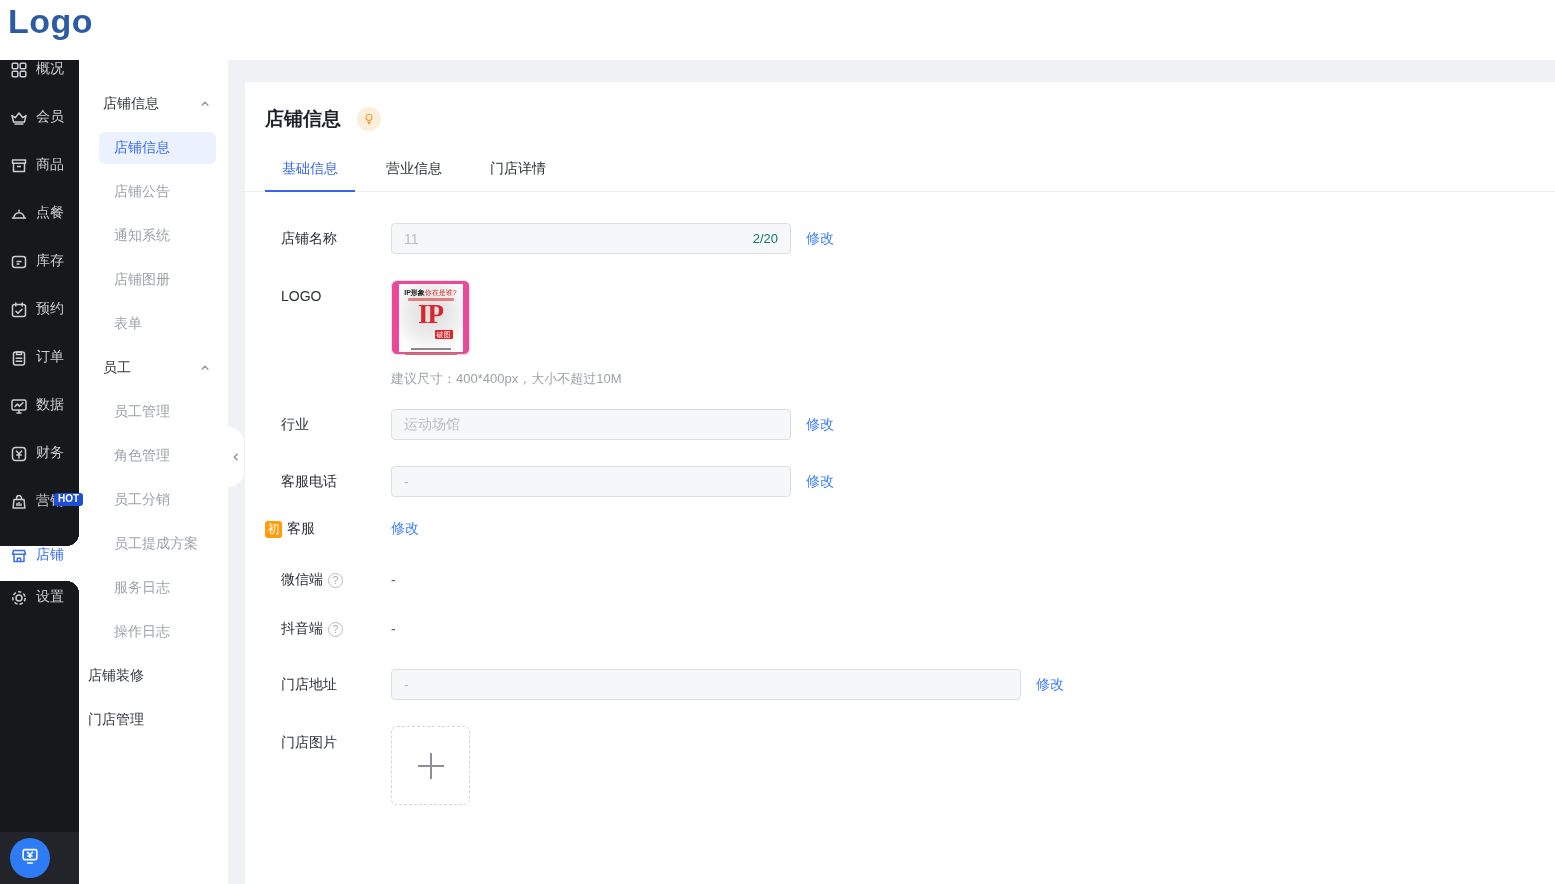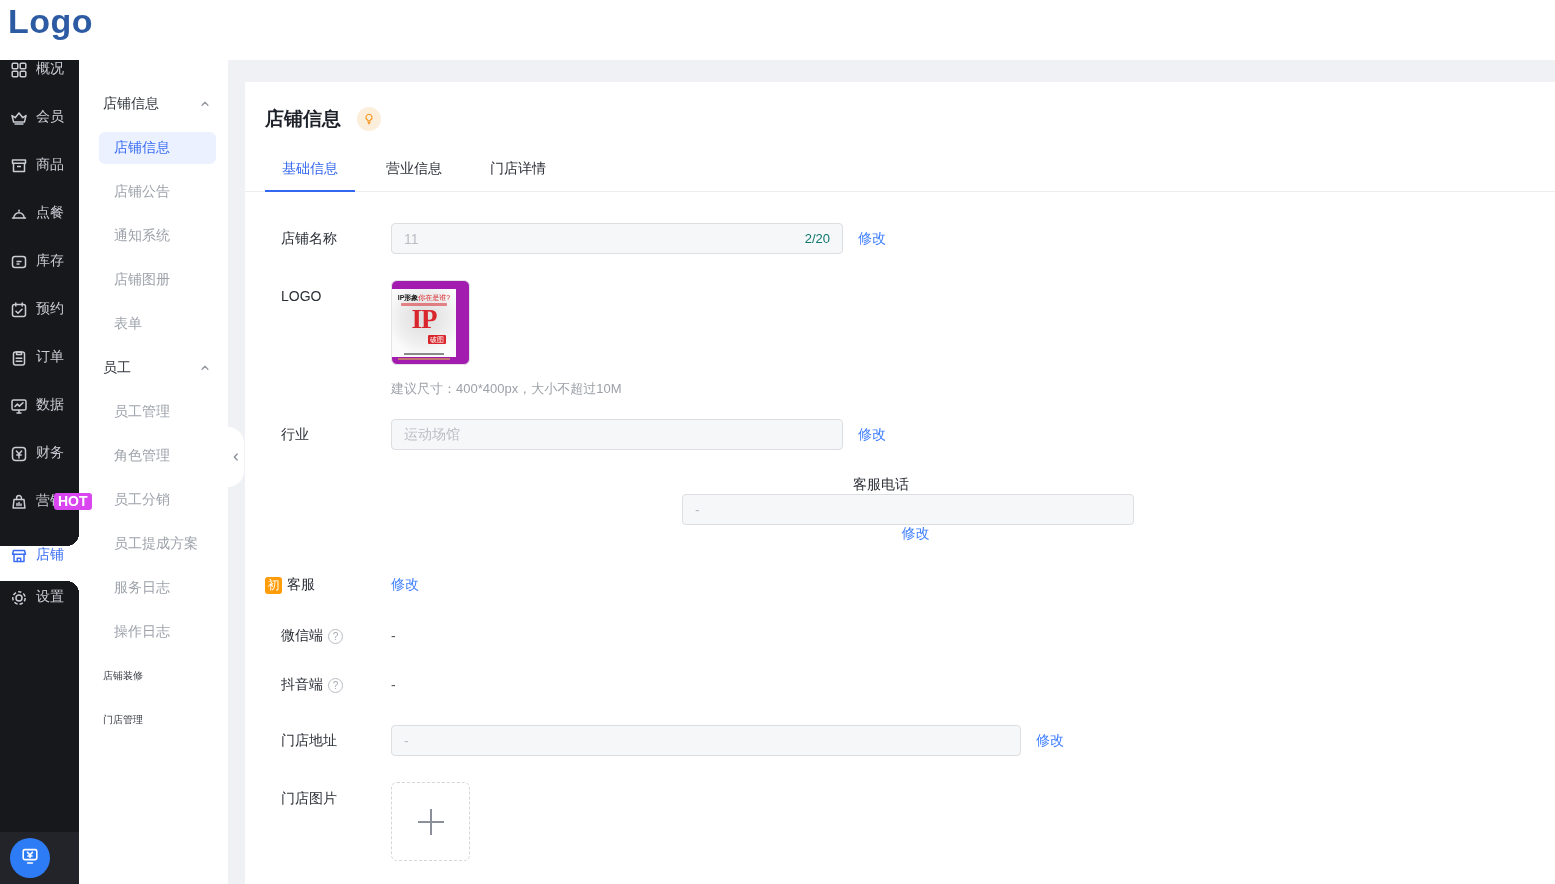--- a/index.html
+++ b/index.html
@@ -16,36 +16,36 @@
   .pnav { position:absolute; left:0; top:60px; bottom:0; width:79px; background:#17181C; z-index:3; }
   .pnav-item { position:relative; height:48px; display:flex; padding-left:9px; gap:7px;
                color:#C9CDD4; font-size:14px; cursor:pointer; }
   .pnav-item .picon { width:20px; height:20px; display:flex; align-items:center; justify-content:center; }
   .pnav-item svg { width:20px; height:20px; }
   .pnav-item.active { background:#fff; color:#3B6EF5; height:35px; margin:6px 0 7px; }
   .pnav-item.active::before { content:""; position:absolute; top:-12px; right:0; width:12px; height:12px;
       background:radial-gradient(circle 12px at 0 0, #17181C 98%, #fff 100%); }
   .pnav-item.active::after { content:""; position:absolute; bottom:-12px; right:0; width:12px; height:12px;
       background:radial-gradient(circle 12px at 0 100%, #17181C 98%, #fff 100%); }
-  .hot-badge { position:absolute; top:1px; left:54px; background:#d946ef; color:#fff; font-size:14px; font-weight:700;
+  .hot-badge { position:absolute; top:1px; left:54px; background:#1d4ed8; color:#fff; font-size:10px; font-weight:700;
                padding:1px 4px 2px; border-radius:3px; line-height:1; }
   .pnav-bottom { position:absolute; left:0; right:0; bottom:0; height:52px; background:#232429;
                  display:flex; align-items:center; padding-left:10px; }
   .cashier-btn { width:40px; height:40px; border-radius:50%; background:#2E7BF6; display:flex;
                  align-items:center; justify-content:center; cursor:pointer; }
   .cashier-btn svg { width:22px; height:22px; }
 
   
   .snav { position:absolute; left:79px; top:60px; bottom:0; width:149px; background:#fff; z-index:2; padding-top:22px; }
   .snav-header { height:44px; display:flex; align-items:center; padding:0 18px 0 24px; font-size:14px; color:#33373D; cursor:pointer; }
   .snav-header .chev { margin-left:auto; color:#9599A0; display:flex; }
   .snav-sub { height:44px; display:flex; align-items:center; padding-left:35px; font-size:14px; color:#9EA3AB; cursor:pointer; }
   .snav-sub.active { background:#EBF1FE; color:#3B6EF5; border-radius:6px; margin:0 12px 0 20px; padding-left:15px; height:32px;
                      margin-top:6px; margin-bottom:6px; }
-  .snav-top { height:44px; display:flex; align-items:center; padding-left:24px; font-size:10px; color:#33373D; cursor:pointer; }
+  .snav-top { height:44px; display:flex; align-items:center; font-size:14px; color:#33373D; cursor:pointer;margin-left:9px; }
 
   
   .collapse-handle { position:absolute; left:228px; top:427px; width:16px; height:60px; background:#fff;
                      border-radius:0 30px 30px 0; z-index:2; display:flex; align-items:center; justify-content:center; cursor:pointer; }
   .collapse-handle svg { width:10px; height:10px; color:#8A8F99; }
 
   
   .main-card { position:absolute; left:245px; top:82px; right:0; bottom:0; background:#fff; z-index:1;
                padding:0 20px; overflow:hidden; }
   .title-row { display:flex; align-items:center; margin-top:24px; gap:16px; }
@@ -57,29 +57,29 @@
   .tab { padding:0 17px 13px; font-size:14px; color:#2B2F36; cursor:pointer; position:relative; }
   .tab + .tab { margin-left:14px;text-align:right; }
   .tab.active { color:#3467F0; }
   .tab.active::after { content:""; position:absolute; left:0; right:0; bottom:-1px; height:2px; background:#3467F0; }
 
   .mform { margin-top:31px; padding-left:16px; }
   .frow { display:flex; align-items:center; margin-bottom:26px; }
   .flabel { width:110px; flex:none; font-size:14px; color:#2B2F36; display:flex; align-items:center; gap:5px; }
   .input-box { height:31px; background:#F6F7F8; border:1px solid #DCDEE2; border-radius:4px;
                display:flex; align-items:center; padding:0 12px; font-size:14px; color:#B9BDC4; }
-  .w-main { width:452px; } .w-wide { width:630px; }
+  .w-main { width:400px; } .w-wide { width:630px; }
   .input-box .counter { margin-left:auto; color:#0f766e; font-size:13px; }
   .action-link { margin-left:15px; color:#3D7EFF; font-size:14px; cursor:pointer; }
 
   
   .frow.top-align { align-items:flex-start; margin-bottom:21px; }
   .frow.top-align .flabel { padding-top:8px; }
-  .logo-thumb { width:79px; height:85px; border:1px solid #E3E4E6; border-radius:6px; background:#a21caf;
-                display:flex; align-items:center; cursor:pointer; }
+  .logo-thumb { width:79px; height:75px; border:1px solid #E3E4E6; border-radius:6px; background:#ec4899;
+                display:flex; align-items:center; justify-content:center; cursor:pointer; }
   .logo-art { width:64px; height:68px; background:radial-gradient(circle at 50% 42%, #DCDCDC 0%, #EFEFEF 52%, #FBFBFB 75%);
               text-align:center; padding-top:5px; }
   .la-top { font-size:7px; line-height:8px; white-space:nowrap; }
   .la-top b { color:#222; } .la-top i { color:#D9262C; font-style:normal; }
   .la-line { height:3px; width:46px; margin:1px auto 0; background:#D9262C; opacity:.55; border-radius:1px; }
   .la-ip { font-family:"Liberation Serif","DejaVu Serif",serif; font-weight:700; font-size:27px; line-height:26px;
            color:#D9262C; letter-spacing:-1px; }
   .la-badge { display:inline-block; background:#D9262C; color:#fff; font-size:7px; line-height:9px; padding:0 2px;
               border-radius:1px; margin-left:26px; margin-top:-6px; position:relative; top:-4px; }
   .la-bar1 { height:2px; width:40px; margin:3px auto 0; background:#8a8a8a; }
@@ -347,21 +347,21 @@
     </div>
 
     <div class="frow">
       <span class="flabel">行业</span>
       <div class="input-box w-main">
         <span>运动场馆</span>
       </div>
       <span class="action-link">修改</span>
     </div>
 
-    <div class="frow" style="margin-bottom:33px;flex-direction:column;">
+    <div class="frow" style="margin-bottom:23px;">
       <span class="flabel">客服电话</span>
       <div class="input-box w-main">
         <span>-</span>
       </div>
       <span class="action-link">修改</span>
     </div>
 
     <div class="frow cs-row">
       <span class="flabel">
         <span class="cs-badge">初</span>

